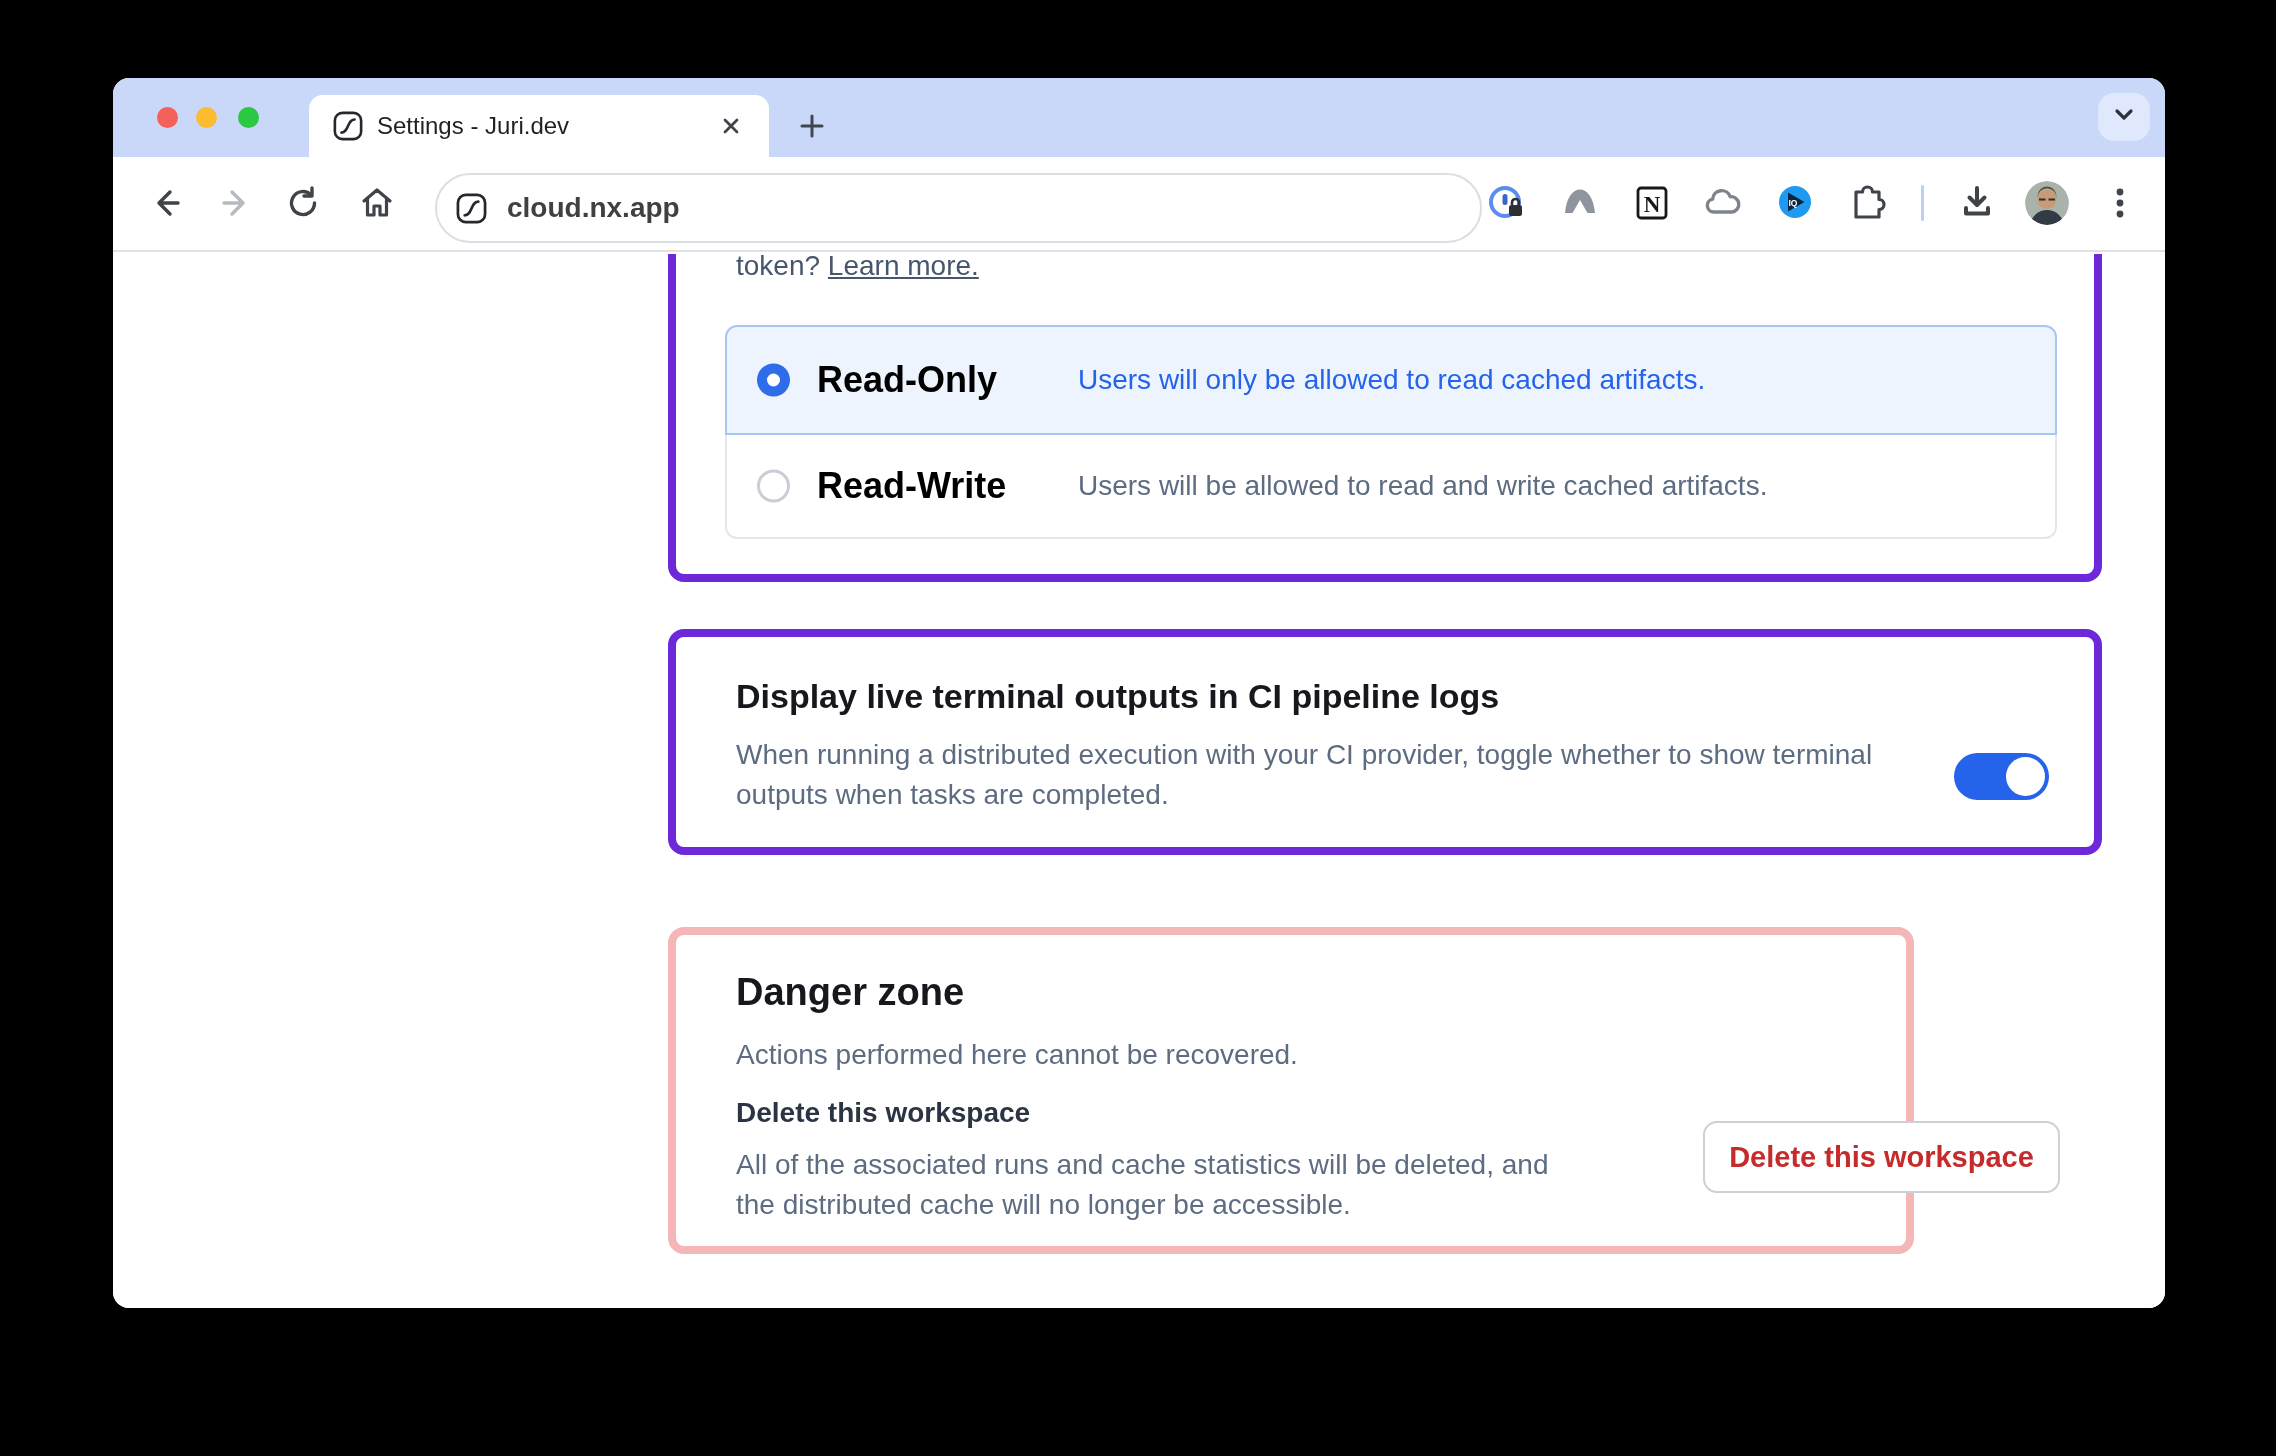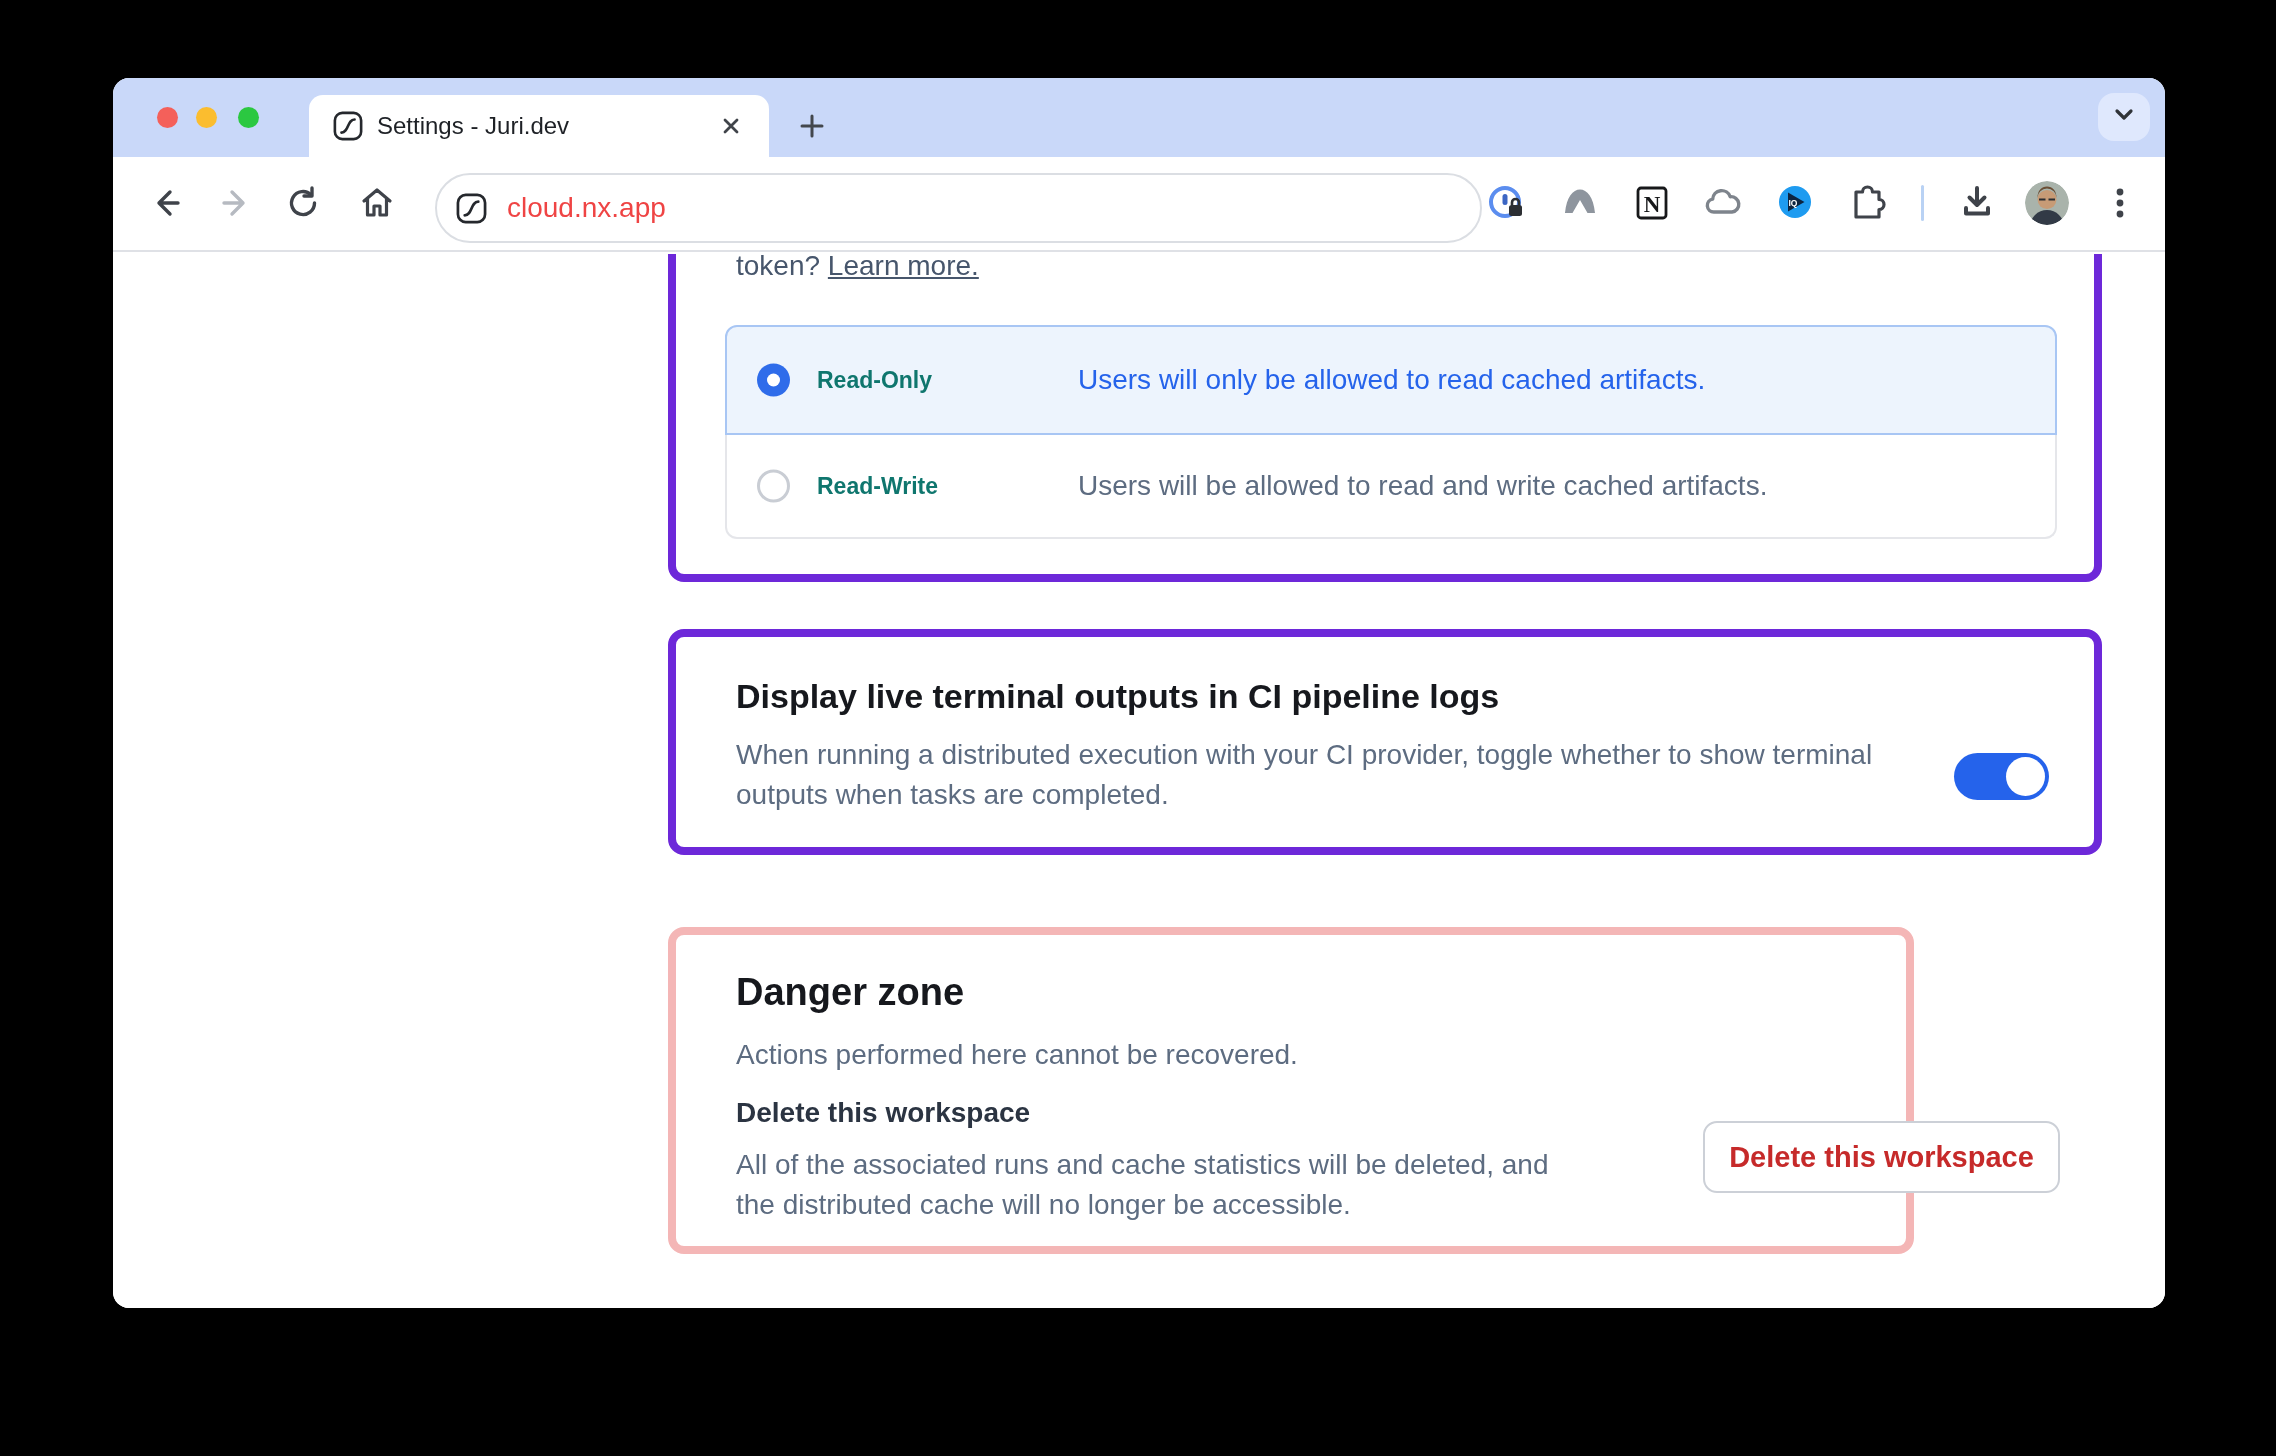--- a/index.html
+++ b/index.html
@@ -28,21 +28,21 @@
   .toolbar { position:absolute; top:79px; left:0; right:0; height:95px; background:#fff;
              border-bottom:2px solid #dfe1e6; }
   .tool-btn { position:absolute; top:24px; width:44px; height:44px; }
   .btn-back    { left:32px; }
   .btn-forward { left:100px; }
   .btn-reload  { left:168px; }
   .btn-home    { left:242px; }
   .addressbar { position:absolute; left:322px; top:16px; width:1047px; height:70px;
                 border:2px solid #dbdee3; border-radius:36px; background:#fff; }
   .addr-favicon { position:absolute; left:19px; top:18px; width:31px; height:31px; }
-  .addr-url { position:absolute; left:70px; top:0; line-height:66px; font-size:28px; color:#ef4444; }
+  .addr-url { position:absolute; left:70px; top:0; line-height:66px; font-size:28px; color:#404040;font-weight:bold; }
   .ext { position:absolute; top:24px; width:44px; height:44px; }
   .ext-1password { left:1371px; } .ext-vpn { left:1445px; } .ext-notion { left:1517px; }
   .ext-cloud { left:1588px; } .ext-iq { left:1660px; } .ext-puzzle { left:1733px; }
   .toolbar-sep { position:absolute; left:1808px; top:28px; width:3px; height:36px; background:#b9d2f4; border-radius:2px; }
   .btn-download { left:1842px; }
   .avatar { position:absolute; left:1912px; top:24px; width:44px; height:44px; border-radius:50%; overflow:hidden; }
   .btn-kebab { position:absolute; left:1990px; top:24px; width:34px; height:44px; }
 
   
   .page { position:absolute; top:176px; left:0; right:0; bottom:0; background:#fff; overflow:hidden; }
@@ -55,21 +55,21 @@
   .token-link { text-decoration:underline; color:#47566c; cursor:pointer; }
 
   .radio-box { position:absolute; left:49px; top:121px; width:1332px; }
   .radio-row { position:relative; cursor:pointer; }
   .row-selected { height:110px; background:#edf4fd; border:2px solid #a8c6f4; border-radius:12px 12px 0 0; }
   .row-unselected { height:104px; background:#fff; border:2px solid #e5e6ea; border-top:none; border-radius:0 0 12px 12px; }
   .radio { position:absolute; left:30px; top:50%; transform:translateY(-50%); width:33px; height:33px; border-radius:50%; }
   .radio-on { background:#2f6cea; }
   .radio-dot { position:absolute; left:10px; top:10px; width:13px; height:13px; border-radius:50%; background:#fff; }
   .radio-off { border:3px solid #c9cdd4; background:#fff; }
-  .opt-label { position:absolute; left:90px; top:50%; transform:translateY(-50%); font-size:23px; font-weight:700; color:#0f766e; white-space:nowrap; }
+  .opt-label { position:absolute; left:90px; top:50%; transform:translateY(-50%); font-size:36px; font-weight:700; color:#000000; white-space:nowrap; }
   .opt-desc { position:absolute; left:351px; top:50%; transform:translateY(-50%); font-size:28px; white-space:nowrap; }
   .desc-blue { color:#2563eb; }
   .desc-gray { color:#5d6c81; }
 
   .section-title { position:absolute; left:60px; top:40px; font-size:34px; font-weight:700; color:#16181d; white-space:nowrap; }
   .section-desc { position:absolute; left:60px; top:98px; font-size:28px; line-height:40px; color:#5d6c81; }
   .section-desc div { white-space:nowrap; }
   .toggle { position:absolute; right:45px; top:116px; width:95px; height:47px; border-radius:24px; background:#2563eb; cursor:pointer; }
   .toggle-knob { position:absolute; right:4px; top:4px; width:39px; height:39px; border-radius:50%; background:#fff; }
 

